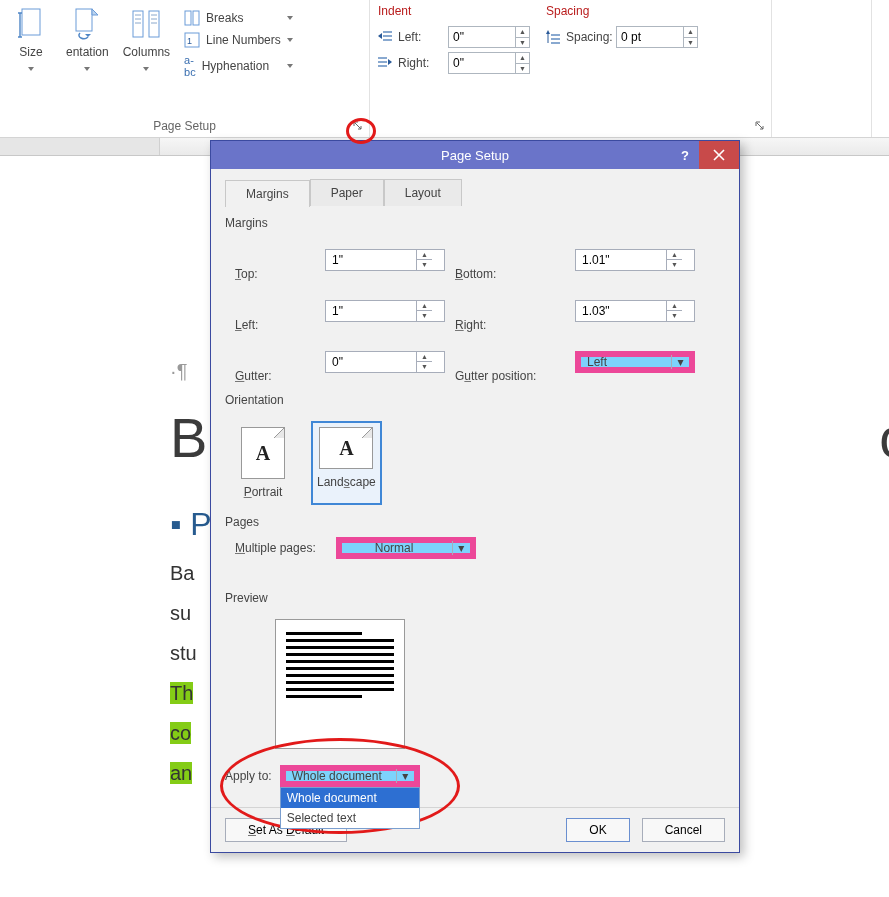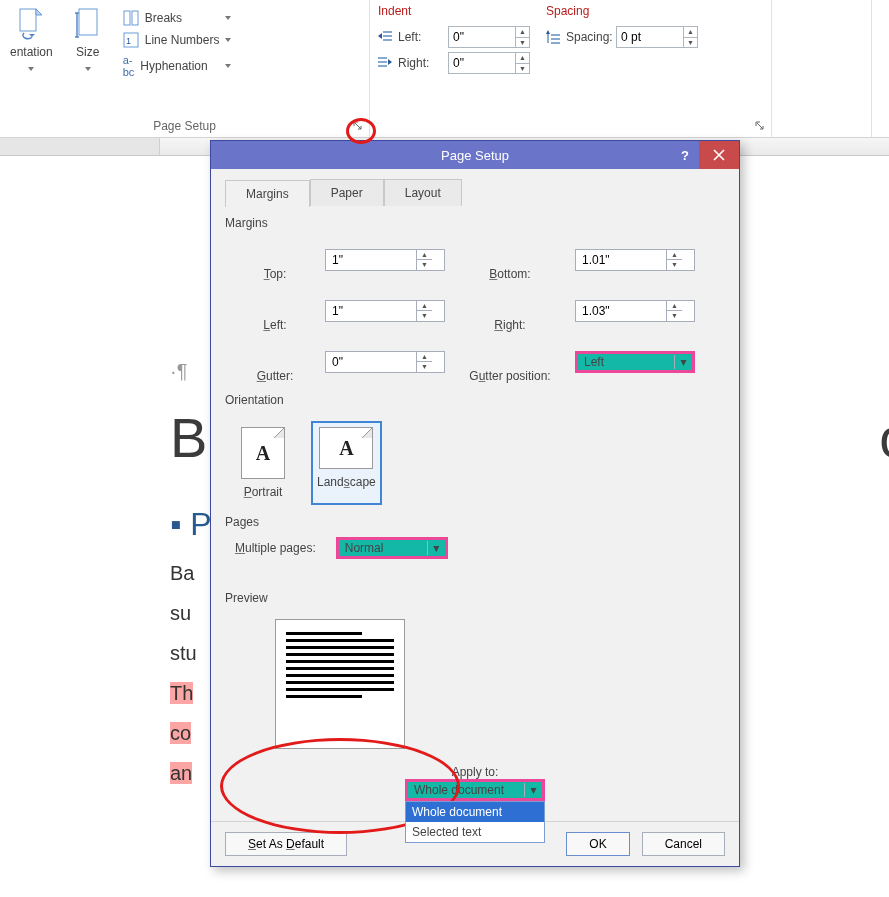--- a/index.html
+++ b/index.html
@@ -37,56 +37,56 @@
   
   .ruler { height: 18px; background: linear-gradient(#f6f6f6,#eaeaea); border-bottom: 1px solid #c8c8c8; position: relative; }
   .ruler::before { content:""; position:absolute; left:0; top:0; width:160px; height:100%; background:rgba(0,0,0,0.03); }
   .ruler-pad { position:absolute; left:0; width:160px; top:0; bottom:0; background:#e6e6e6; border-right:1px solid #d0d0d0; }
 
   
   .doc { position: absolute; top: 156px; left: 0; right: 0; padding: 200px 60px 0 170px; font-size: 20px; line-height: 1.5; color: #333; }
   .doc .title { font-size: 56px; font-family: Calibri, sans-serif; color: #3b3b3b; }
   .doc .h1 { font-size: 32px; color: #275b8f; margin-top: 20px; }
   .doc p { margin: 10px 0; }
-  .doc .sel { background: #fca5a5; }
+  .doc .sel { background: #84cc16; }
 
   
   .dialog { position: absolute; left: 210px; top: 140px; width: 530px; background: #fff; border: 1px solid #3b4aa0; box-shadow: 4px 4px 10px rgba(0,0,0,0.25); font-size: 12px; }
   .titlebar { background: #6a74c9; color: #fff; height: 28px; display: flex; align-items: center; justify-content: center; position: relative; font-size: 13px; }
   .titlebar .ctrls { position: absolute; right: 0; top: 0; bottom: 0; display: flex; }
   .titlebar .ctrl { width: 40px; display: flex; align-items: center; justify-content: center; color: #fff; font-weight: bold; }
   .titlebar .ctrl.help { width: 28px; color: #fff; font-weight: bold; }
   .titlebar .ctrl.close { background: #c84a4a; }
   .dlg-body { padding: 10px 14px; background: #f1f1f1; }
   .tabs { display: flex; background: #f1f1f1; }
   .tab { padding: 6px 20px; border: 1px solid #c8c8c8; border-bottom: none; background: #eaeaea; cursor: default; }
   .tab.active { background: #f1f1f1; position: relative; top: 1px; }
   .section-hdr { padding: 10px 0 8px 0; font-size: 12px; }
   .fields { display: grid; grid-template-columns: 80px 120px 110px 120px; column-gap: 10px; row-gap: 8px; align-items: center; }
-  .fields .lbl { text-align: center; margin-top: 29px; }
+  .fields .lbl { text-align: left; margin-top: 29px; }
   .spinbox { display: flex; align-items: stretch; border: 1px solid #a7adba; background: #fff; height: 22px; }
   .spinbox input { border: none; width: 90px; padding: 0 6px; font-size: 12px; outline: none; }
   .spinbox .arrs { display: flex; flex-direction: column; width: 16px; border-left: 1px solid #a7adba; }
   .spinbox .arrs div { flex:1; display:flex; align-items:center; justify-content:center; font-size:7px; color:#555; }
   .spinbox .arrs div:first-child { border-bottom:1px solid #a7adba; }
-  .combo { display:flex; align-items:center; border:3px solid #ec4899; background:#14b8a6; height:22px; }
+  .combo { display:flex; align-items:center; border:6px solid #ec4899; background:#7dd3fc; height:22px; }
   .combo .val { flex:1; padding:0 6px; }
   .combo .car { width:18px; border-left:1px solid #a7adba; display:flex; align-items:center; justify-content:center; }
   .orientation { display:flex; gap:20px; margin-top:6px; padding-left:10px; }
   .orient-opt { display:flex; flex-direction:column; align-items:center; gap:6px; padding:4px; border:2px solid transparent; cursor:default; }
   .orient-opt.selected { border:2px solid #3f87d6; background:#eaf2fb; }
   .orient-box { width:44px; height:52px; border:1px solid #999; background:#fff; display:flex; align-items:center; justify-content:center; position:relative; }
   .orient-box.landscape { width:54px; height:42px; }
   .orient-box::after { content:""; position:absolute; right:0; top:0; width:10px; height:10px; background:linear-gradient(135deg,#fff 48%,#999 50%,#e8e8e8 52%); }
   .orient-box .A { font: bold 20px Georgia, serif; color:#222; }
   .preview-box { width:130px; height:130px; border:1px solid #9a9a9a; background:#fff; margin:6px 0 6px 50px; padding:12px 10px; display:flex; flex-direction:column; gap:4px; }
   .preview-box div { height:3px; background:#000; width:100%; }
   .preview-box div.long { width: 100%; }
   .preview-box div.med { width: 70%; }
-  .apply-row { display:flex; align-items:center; gap:0; padding:10px 0; position:relative;flex-direction:column; }
+  .apply-row { display:flex; align-items:center; gap:8px; padding:10px 0; position:relative; }
   .apply-combo { position:relative; }
   .apply-combo .combo { width:140px; }
   .dd-list { position:absolute; left:0; top:22px; width:140px; border:1px solid #7a9ecf; background:#fff; z-index:10; }
   .dd-item { padding:3px 6px; cursor:default; }
   .dd-item.sel { background:#2d6fd2; color:#fff; }
   .btnbar { display:flex; gap:12px; justify-content:flex-end; padding:10px 14px; border-top:1px solid #d4d4d4; background:#f1f1f1; align-items:center; }
   .btn { border:1px solid #a7adba; background:#f8f8f8; padding:4px 22px; cursor:default; font-size:12px; }
   .btn.primary { border:1px solid #6a8fd0; }
   .btnbar .left { margin-right:auto; }
   .underline-key { text-decoration: underline; text-decoration-color:#777; }
@@ -100,37 +100,55 @@
 </head>
 <body>
 
 <div class="ribbon">
 
   <div class="group" style="min-width:370px;">
     <div class="group-main">
       <div class="big-btn">
         <div class="icon-holder">
           <svg width="34" height="34" viewBox="0 0 34 34">
+              <rect x="8" y="2" width="18" height="26" fill="#fff" stroke="#6a9bd8"></rect>
+              <path d="M6 6 L6 30 M4 6 L8 6 M4 30 L8 30" stroke="#4f86c6" stroke-width="1.4"></path>
+            </svg>
+        </div>
+        <span class="label">Size</span>
+        <span class="drop-caret"></span>
+      </div>
+      <div class="big-btn">
+        <div class="icon-holder">
+          <svg width="34" height="34" viewBox="0 0 34 34">
               <rect x="6" y="2" width="16" height="22" fill="#fff" stroke="#6a9bd8"></rect>
               <path d="M22 2 L28 8 L22 8 Z" fill="#bcd4ef" stroke="#6a9bd8"></path>
               <path d="M10 26 C6 30 14 34 18 30" fill="none" stroke="#4f86c6" stroke-width="1.5"></path>
               <polygon points="18,30 15,27 21,27" fill="#4f86c6"></polygon>
             </svg>
         </div>
         <span class="label">entation</span>
         <span class="drop-caret"></span>
       </div>
       <div class="big-btn">
         <div class="icon-holder">
           <svg width="34" height="34" viewBox="0 0 34 34">
-              <rect x="8" y="2" width="18" height="26" fill="#fff" stroke="#6a9bd8"></rect>
-              <path d="M6 6 L6 30 M4 6 L8 6 M4 30 L8 30" stroke="#4f86c6" stroke-width="1.4"></path>
+              <rect x="4" y="4" width="10" height="26" fill="#fff" stroke="#6a9bd8"></rect>
+              <rect x="20" y="4" width="10" height="26" fill="#fff" stroke="#6a9bd8"></rect>
+              <g stroke="#8aa8cc">
+                <line x1="6" y1="8" x2="12" y2="8"></line>
+                <line x1="6" y1="12" x2="12" y2="12"></line>
+                <line x1="6" y1="16" x2="12" y2="16"></line>
+                <line x1="22" y1="8" x2="28" y2="8"></line>
+                <line x1="22" y1="12" x2="28" y2="12"></line>
+                <line x1="22" y1="16" x2="28" y2="16"></line>
+              </g>
             </svg>
         </div>
-        <span class="label">Size</span>
+        <span class="label">Columns</span>
         <span class="drop-caret"></span>
       </div>
       <div class="small-btn-list" style="padding-top:4px;">
         <div class="small-btn">
           <span>
               <svg width="16" height="16">
                 <rect x="1" y="1" width="6" height="14" fill="#fff" stroke="#6a9bd8"></rect>
                 <rect x="9" y="1" width="6" height="14" fill="#fff" stroke="#6a9bd8"></rect>
               </svg>
             </span>
@@ -345,21 +363,21 @@
         <div class="orient-box landscape">
             <span class="A">A</span>
           </div>
         <span>Land<span class="underline-key">s</span>cape</span>
       </div>
     </div>
 
     <div class="section-hdr">Pages</div>
     <div style="display:flex;align-items:center;gap:20px;padding-left:10px;">
       <span><span class="underline-key">M</span>ultiple pages:</span>
-      <div class="combo" style="width:112px;">
+      <div class="combo" style="width:140px;padding-left:27px;">
           <span class="val">Normal</span>
           <span class="car">▾</span>
         </div>
     </div>
 
     <div class="section-hdr" style="margin-top:22px;">Preview</div>
     <div class="preview-box">
       <div class="med"></div>
         <div class="long"></div>
         <div class="long"></div>

